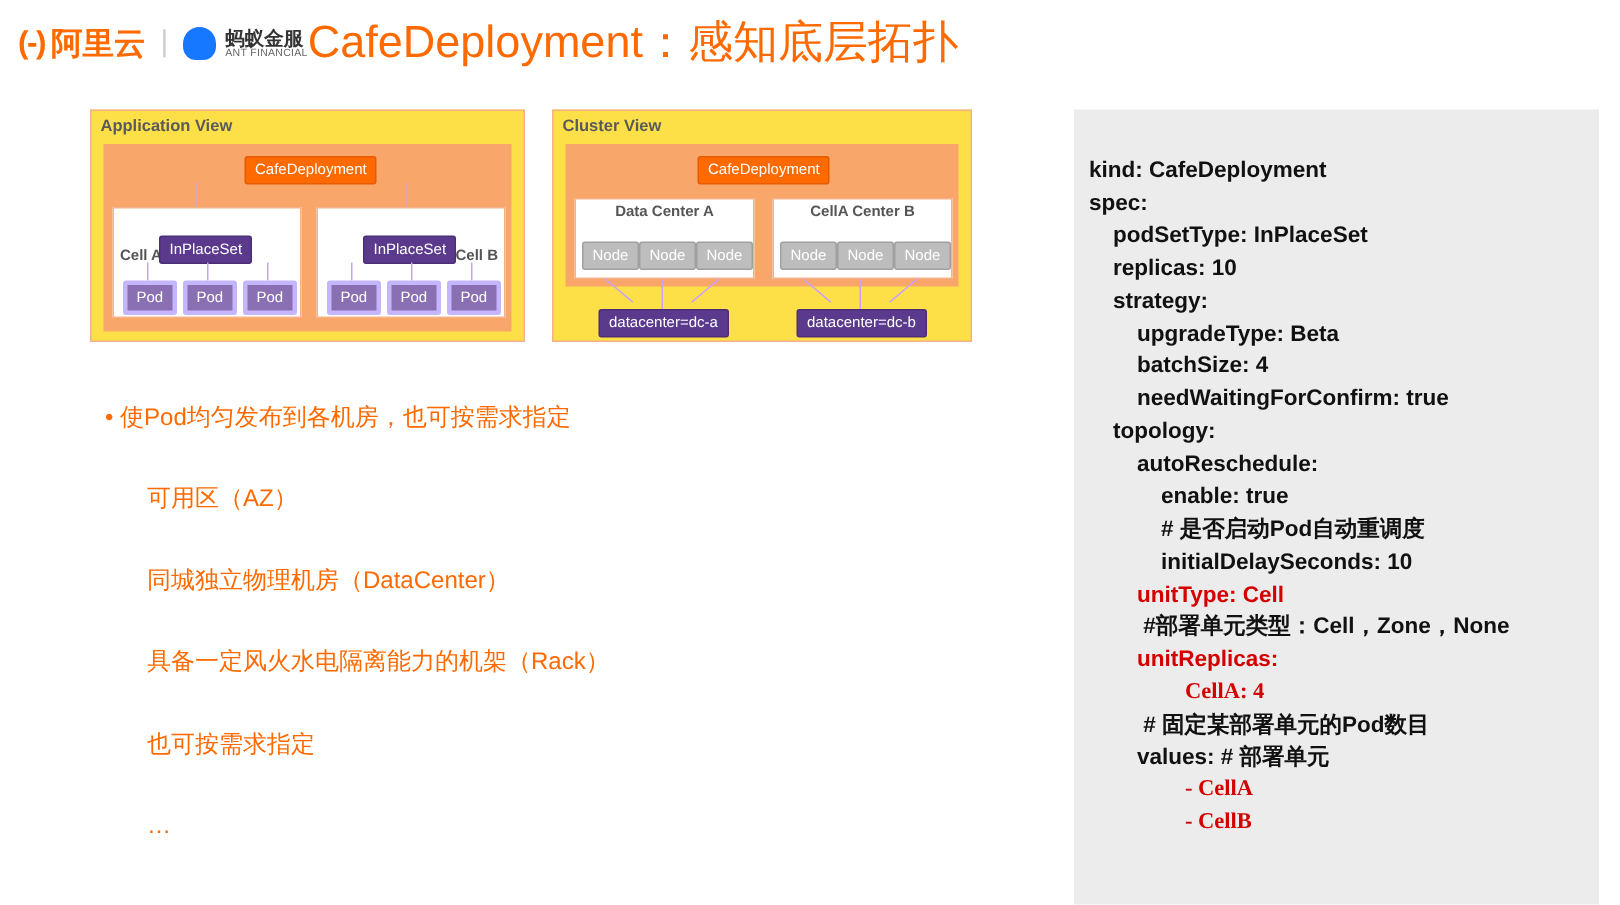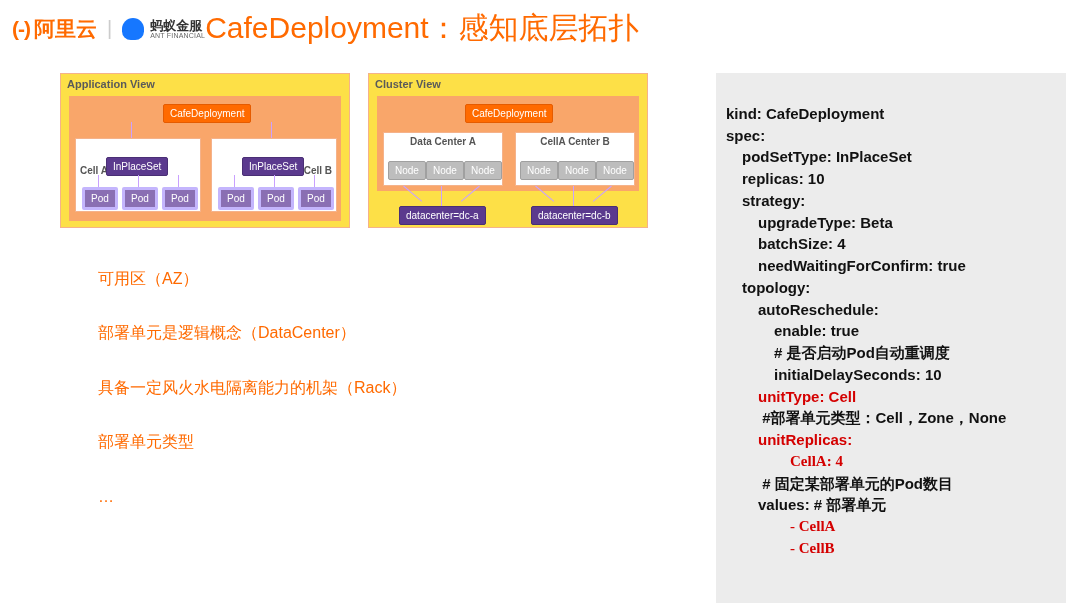--- a/index.html
+++ b/index.html
@@ -257,24 +257,25 @@
         <div class="diag-line" style="top:112px; left:166px; height:24px; transform:rotate(-50deg);"></div>
         <div class="diag-line" style="top:112px; left:204px; height:20px;"></div>
         <div class="diag-line" style="top:112px; left:242px; height:24px; transform:rotate(50deg);"></div>
 
         <div class="chip chip-purple" style="top:132px; left:30px;">datacenter=dc-a</div>
         <div class="chip chip-purple" style="top:132px; left:162px;">datacenter=dc-b</div>
       </div>
     </div>
 
     <div class="bullets">
+      <div class="dot">使Pod均匀发布到各机房，也可按需求指定</div>
       <div class="sub">可用区（AZ）</div>
-      <div class="sub">部署单元是逻辑概念（DataCenter）</div>
+      <div class="sub">同城独立物理机房（DataCenter）</div>
       <div class="sub">具备一定风火水电隔离能力的机架（Rack）</div>
-      <div class="sub">部署单元类型</div>
+      <div class="sub">也可按需求指定</div>
       <div class="sub">…</div>
     </div>
   </div>
 
   <div class="code-panel">
 <span>kind: CafeDeployment</span>
 <span>spec:</span>
 <span class="i1">podSetType: InPlaceSet</span><span class="i1">replicas: 10</span><span class="i1">strategy:</span><span class="i2">upgradeType: Beta</span><span class="i2">batchSize: 4</span><span class="i2">needWaitingForConfirm: true</span><span class="i1">topology:</span><span class="i2">autoReschedule:</span><span class="i3">enable: true</span><span class="i3"># 是否启动Pod自动重调度</span><span class="i3">initialDelaySeconds: 10</span><span class="i2 red">unitType: Cell</span><span class="i2"> #部署单元类型：Cell，Zone，None</span><span class="i2 red">unitReplicas:</span><span class="i4 red">CellA: 4</span><span class="i2"> # 固定某部署单元的Pod数目</span><span class="i2">values: # 部署单元</span><span class="i4 red">- CellA</span><span class="i4 red">- CellB</span>
   </div>
 </div>

